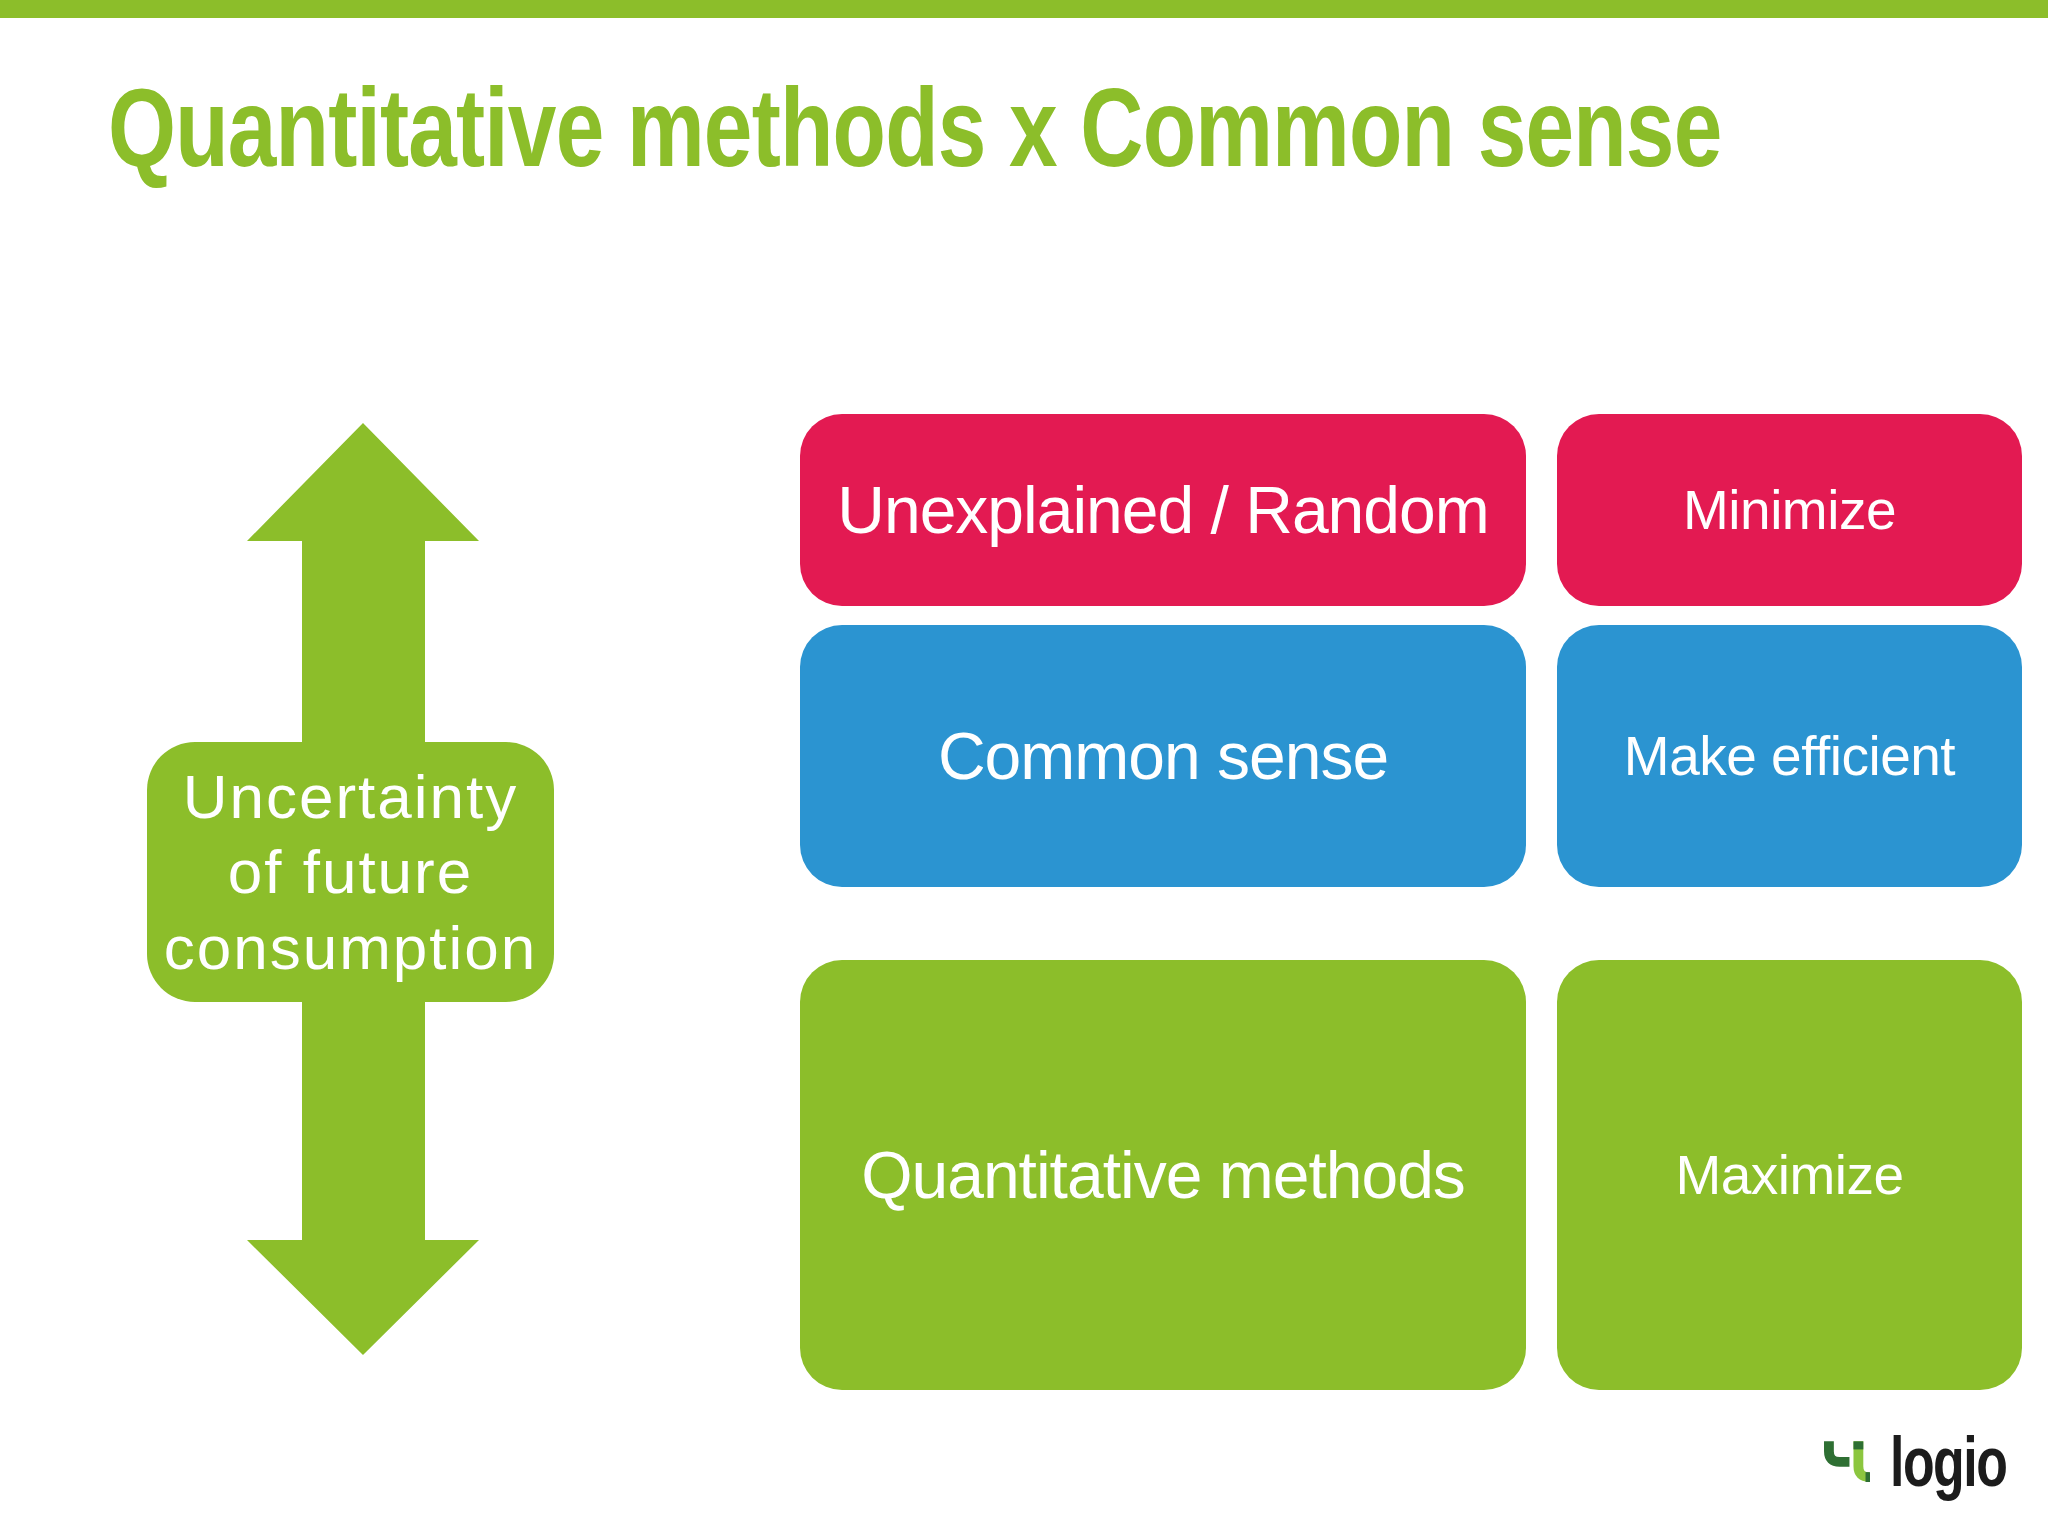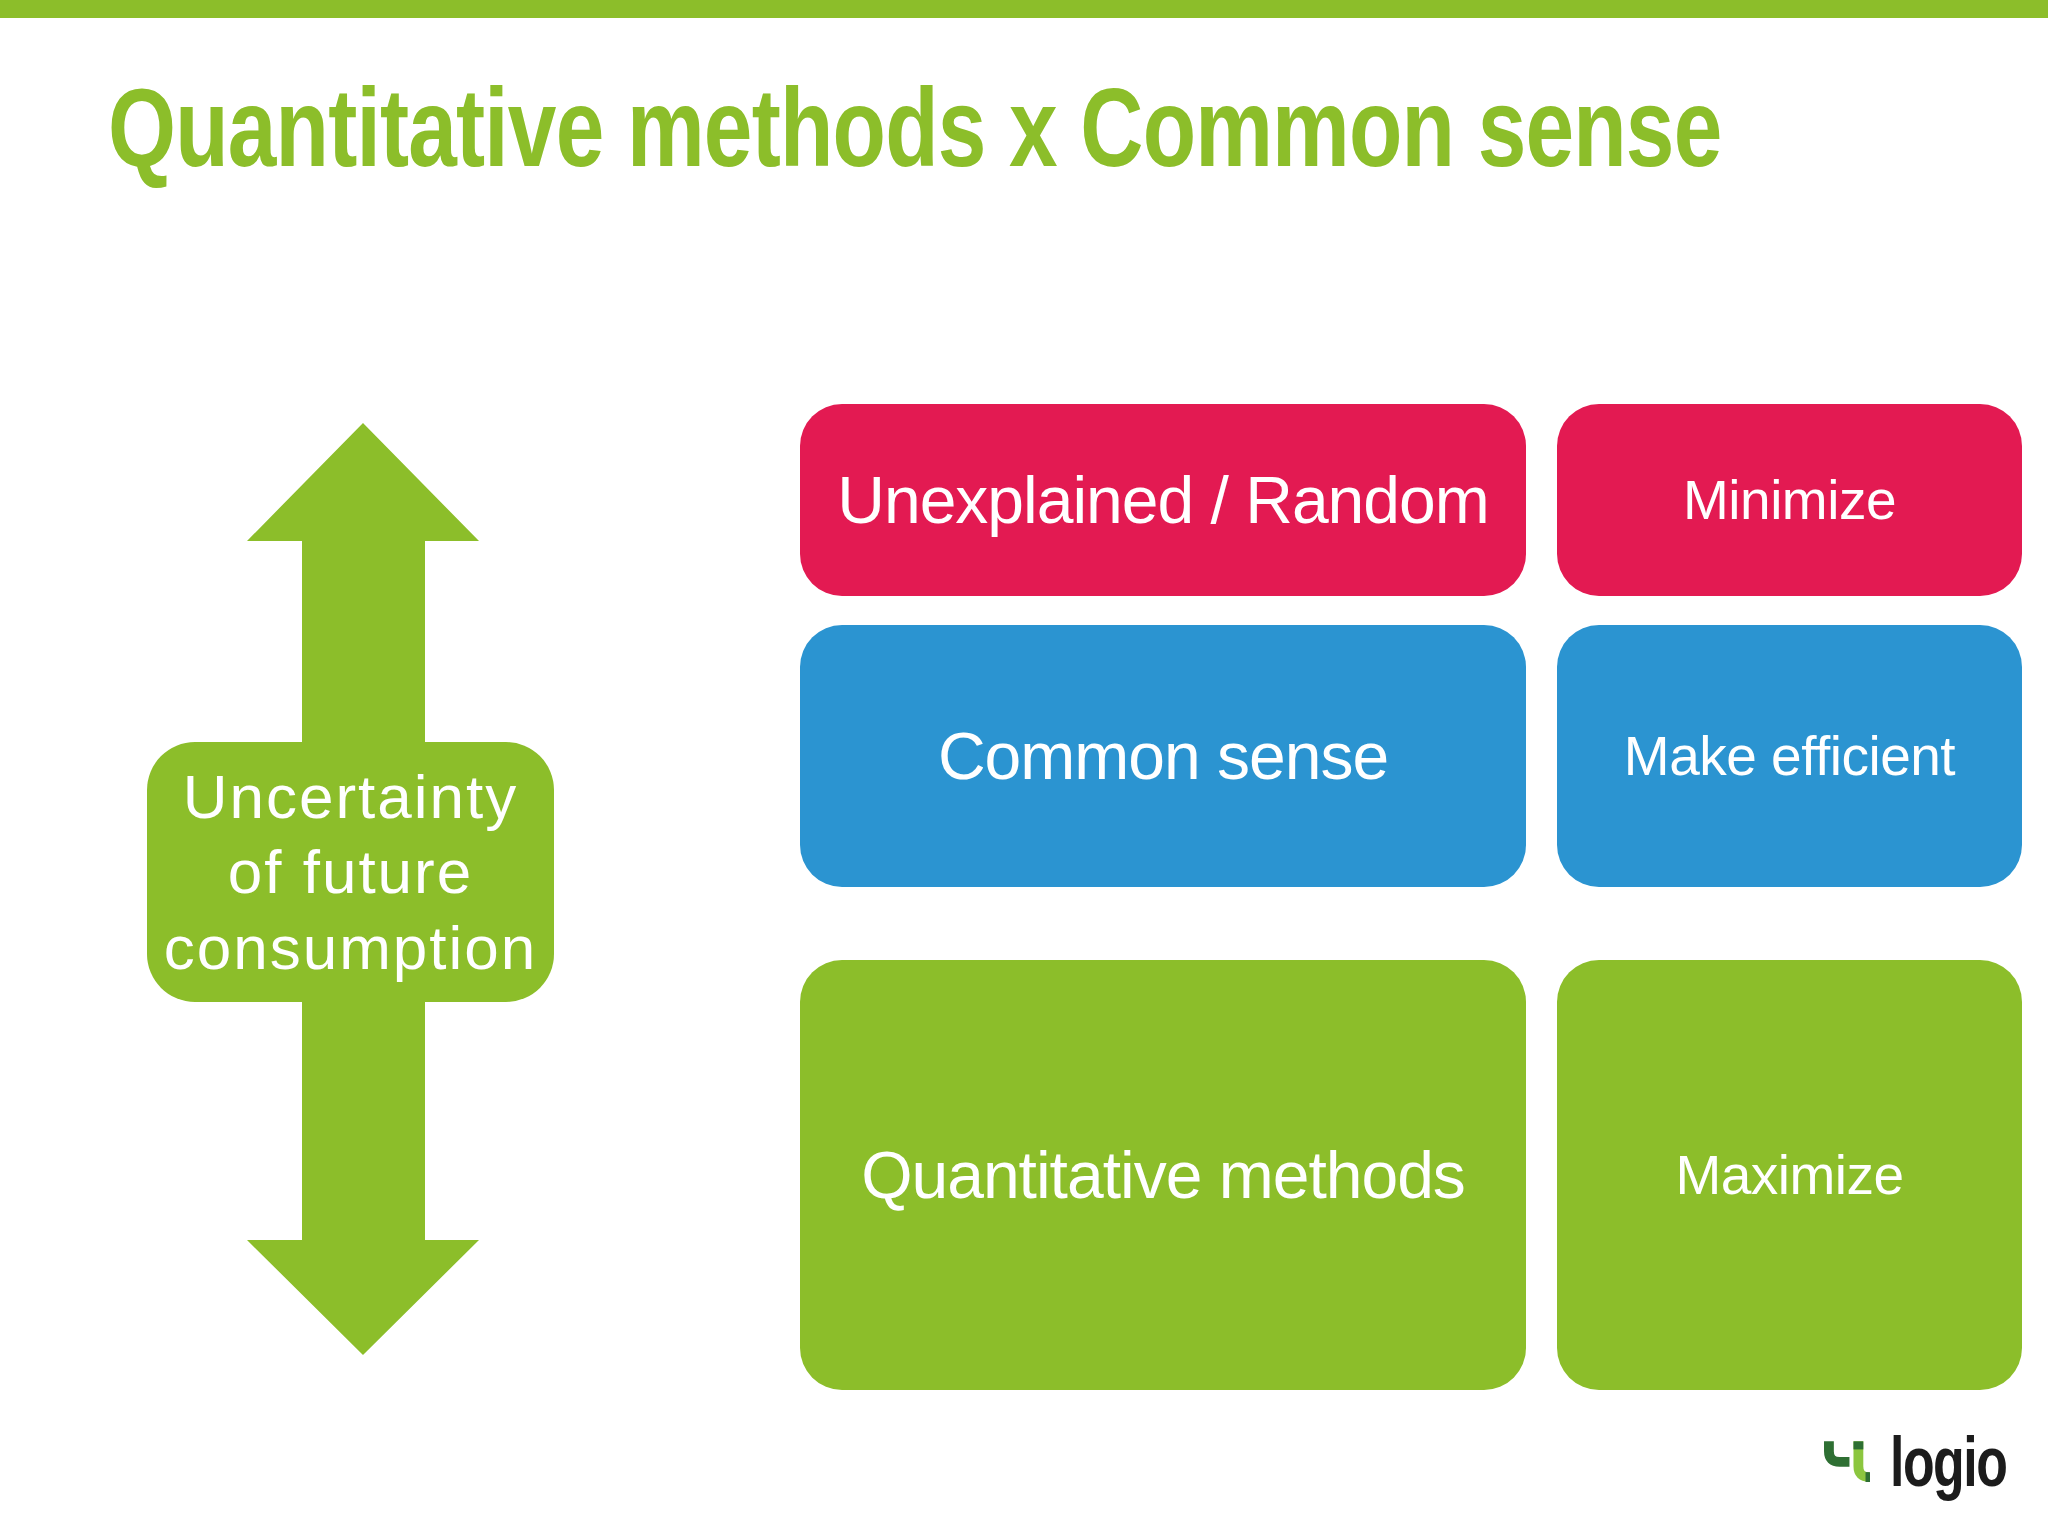--- a/index.html
+++ b/index.html
@@ -23,21 +23,21 @@
   }
   .m-box{
     position:absolute;border-radius:42px;color:#ffffff;
     display:flex;align-items:center;justify-content:center;white-space:nowrap;
   }
   .col-wide{left:800px;width:726px;font-size:66px;letter-spacing:-1px;}
   .col-narrow{left:1557px;width:465px;font-size:55px;letter-spacing:-0.5px;}
   .row-1{top:404px;height:192px;}
   .row-2{top:625px;height:262px;}
   .row-3{top:918px;height:430px;margin-top:42px;}
-  .pink{background:#e31a52;}
+  .pink{background:#e31a52;margin-top:10px;}
   .blue{background:#2b94d1;}
   .green{background:#8cbe2a;}
   .logo{
     position:absolute;left:1820px;top:1428px;height:62px;
     display:flex;align-items:flex-end;gap:12px;
   }
   .logo-mark{width:50px;height:50px;margin-right:8px;margin-bottom:4px;}
   .logo-text{
     font-size:70px;font-weight:bold;color:#1c1c1c;letter-spacing:-2px;line-height:56px;
     display:inline-block;transform:scaleX(0.74);transform-origin:left bottom;

